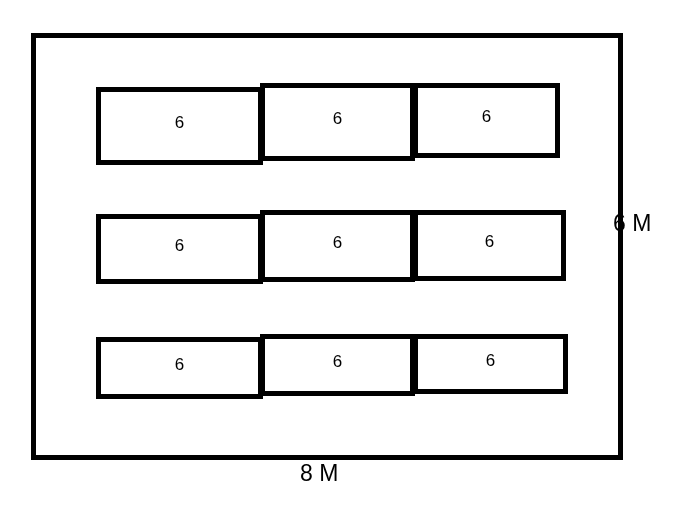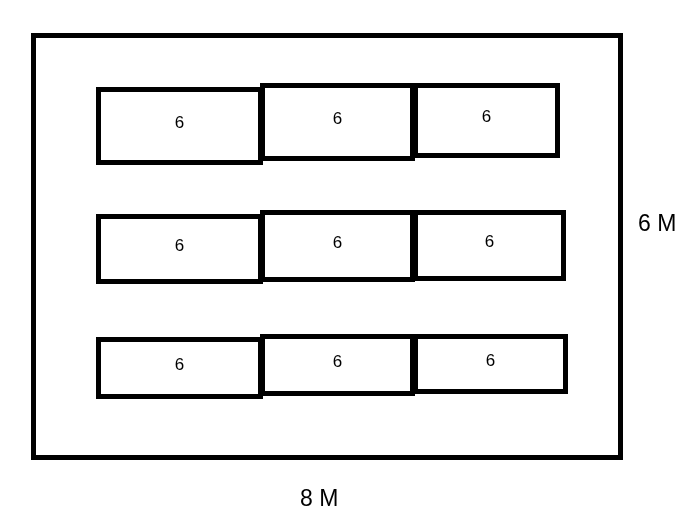--- a/index.html
+++ b/index.html
@@ -85,22 +85,22 @@
 
   
   .dim-label {
     position: absolute;
     font-size: 23px;
     line-height: 1;
     color: #000000;
     white-space: nowrap;
     font-family: "Liberation Sans", sans-serif;
   }
-  .dim-height { left: 638px; top: 212px; }
-  .dim-width  { left: 300px; top: 487px; }
+  .dim-height { left: 613px; top: 212px; }
+  .dim-width  { left: 300px; top: 462px; }
 </style>
 </head>
 <body>
 
 <div id="canvas">
 
   <div class="room"></div>
 
   <div class="table-row row-1">
     <div class="table-box t1">

